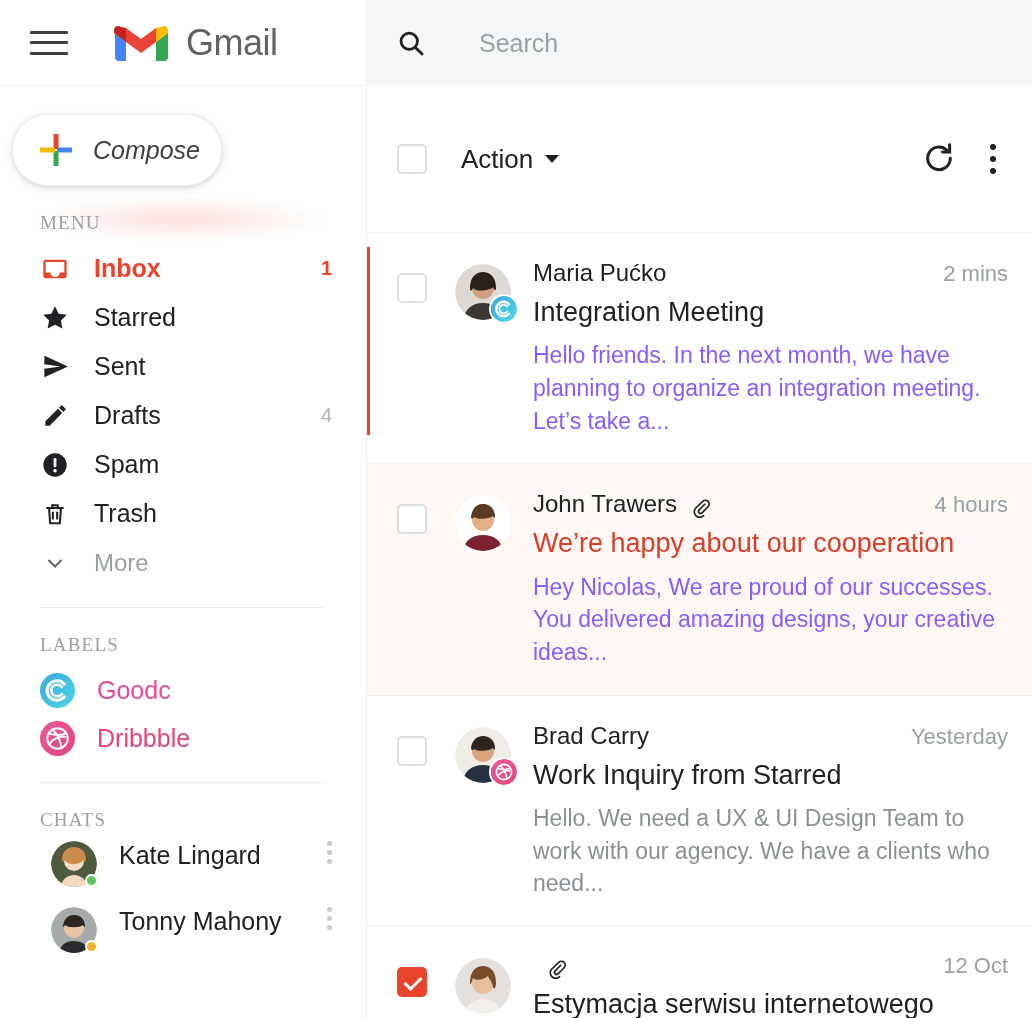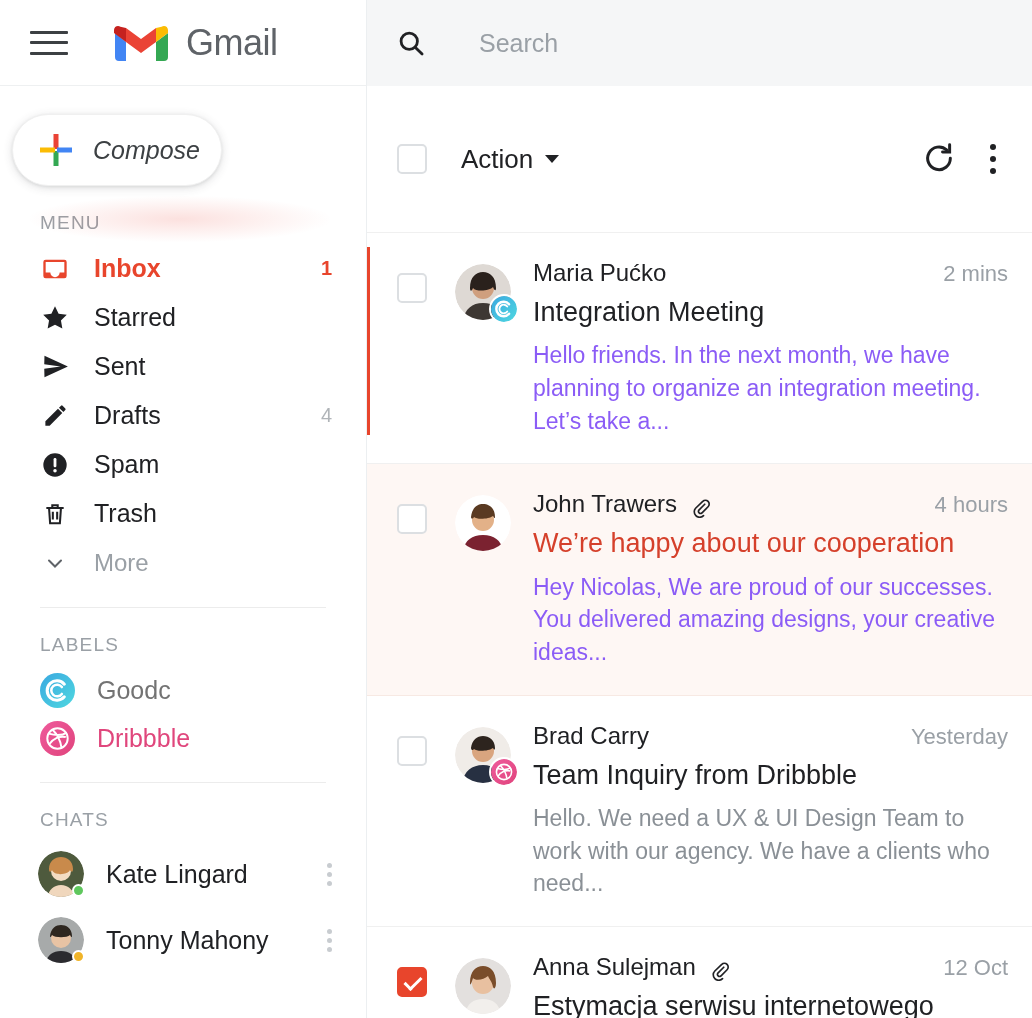--- a/index.html
+++ b/index.html
@@ -53,41 +53,42 @@
     position: absolute; left: 30px; top: 196px;
     width: 300px; height: 46px;
     background: radial-gradient(ellipse at center, rgba(234,67,53,.16) 0%, rgba(234,67,53,0) 72%);
     pointer-events: none;
   }
 
   .section-title {
     font-size: 19px; letter-spacing: 1.2px; color: #9aa0a6;
     padding: 0 0 0 40px; margin-top: 26px; margin-bottom: 10px;
     font-weight: 400;
+    font-family: Liberation Serif, serif;
   }
   .nav { list-style: none; }
   .nav-item {
     display: flex; align-items: center;
     height: 49px; padding-left: 40px; padding-right: 34px;
     cursor: pointer; position: relative;
   }
   .nav-ico { width: 30px; height: 30px; flex: 0 0 30px; display:flex; align-items:center; justify-content:center; }
   .nav-label { margin-left: 24px; font-size: 25px; color: #202124; flex: 1; }
   .nav-count { font-size: 20px; color: #b0b4b8; }
   .nav-item.active .nav-label { color: #e8452c; font-weight: 600; }
   .nav-item.active .nav-count { color: #e8452c; font-weight: 600; }
   .nav-item.muted .nav-label { color: #9aa0a6; font-size: 24px; }
 
   .divider { height: 1px; background: #ececec; margin: 20px 40px 0 40px; }
 
   .label-item { display: flex; align-items: center; height: 48px; padding-left: 40px; cursor: pointer; }
   .label-ico { width: 35px; height: 35px; flex: 0 0 35px; }
   .label-text { margin-left: 22px; font-size: 25px; }
 
-  .chat-item { display: flex; align-items: center; height: 66px; padding-left: 38px; padding-right: 34px; cursor: pointer; }
+  .chat-item { display: flex; align-items: flex-start; height: 66px; padding-left: 51px; padding-right: 34px; cursor: pointer; }
   .chat-av { position: relative; width: 46px; height: 46px; flex: 0 0 46px; }
   .chat-av svg { display:block; border-radius: 50%; }
   .dot { position: absolute; right: -1px; bottom: 0px; width: 13px; height: 13px; border-radius: 50%; border: 2px solid #fff; }
   .chat-name { margin-left: 22px; font-size: 25px; color: #202124; flex: 1; }
   .kebab { width: 6px; display: flex; flex-direction: column; gap: 4px; align-items: center; cursor: pointer; }
   .kebab i { width: 5px; height: 5px; border-radius: 50%; background: #c8ccd0; display: block; }
 
   
   .main { flex: 1; height: 1018px; position: relative; background: #fff; overflow: hidden; }
   .searchbar {
@@ -266,21 +267,21 @@
         <defs>
             <linearGradient id="gc" x1="0" y1="0" x2="1" y2="1">
           <stop offset="0" stop-color="#3aa8e0"></stop>
               <stop offset="1" stop-color="#4fd8e0"></stop>
         </linearGradient>
           </defs>
         <circle cx="18" cy="18" r="18" fill="url(#gc)"></circle>
         <path d="M25 11.5a10 10 0 100 13" fill="none" stroke="#fff" stroke-width="3.2" stroke-linecap="round"></path>
         <path d="M22.5 14.5a6 6 0 100 7" fill="none" stroke="#fff" stroke-width="2.6" stroke-linecap="round"></path>
       </svg>
-      <span class="label-text" style="color:#737373">Goodc</span>
+      <span class="label-text" style="color:#ec4899">Goodc</span>
     </div>
 
     <div class="label-item">
       <svg class="label-ico" viewBox="0 0 36 36">
         <defs>
             <linearGradient id="db" x1="0" y1="0" x2="1" y2="1">
           <stop offset="0" stop-color="#ef5a9c"></stop>
               <stop offset="1" stop-color="#e0447c"></stop>
         </linearGradient>
           </defs>
@@ -441,38 +442,37 @@
               <circle cx="18" cy="18" r="10.5" fill="none" stroke="#fff" stroke-width="2.2"></circle>
               <path d="M9 13c7 2 14 2 18.5-1M9.5 24c4-6 11-9 17-7.5M13 9c5 5 8 11 9 18" fill="none" stroke="#fff" stroke-width="2.2"></path>
             </svg>
           </span>
         </span>
         <span class="row-body">
           <span class="row-top">
             <span class="sender">Brad Carry</span>
             <span class="when">Yesterday</span>
           </span>
-          <div class="subject">Team Inquiry from Dribbble</div>
+          <div class="subject">Work Inquiry from Starred</div>
           <div class="snippet dim">Hello. We need a UX &amp; UI Design Team to work with our agency. We have a clients who need...</div>
         </span>
       </div>
 
       <div class="mailrow">
         <span class="cb row-cb checked"></span>
         <span class="av-wrap">
           <svg width="56" height="56" viewBox="0 0 56 56">
             <circle cx="28" cy="28" r="28" fill="#e3e0de"></circle>
             <path d="M10 56c2-10 8-15 18-15s16 5 18 15z" fill="#f2efec"></path>
             <circle cx="28" cy="25" r="11" fill="#e8c0a0"></circle>
             <path d="M15 25c0-12 6-17 13-17s13 5 13 17c0 5-2 7-3 4-1-6-4-8-5-11-4 4-13 5-15 2-1 4-3 9-3 5z" fill="#7a4d2a"></path>
           </svg>
         </span>
         <span class="row-body">
           <span class="row-top">
-            <span class="sender">Anna Sulejman</span>
             <svg class="clip" viewBox="0 0 24 24" fill="none" stroke="#202124" stroke-width="2" stroke-linecap="round">
               <path d="M16.5 7.5l-7 7a2.5 2.5 0 003.5 3.5l7.5-7.5a4.5 4.5 0 10-6.4-6.4L5.8 12a6.5 6.5 0 009.2 9.2"></path>
             </svg>
             <span class="when">12 Oct</span>
           </span>
           <div class="subject">Estymacja serwisu internetowego</div>
 
         </span>
       </div>
 

